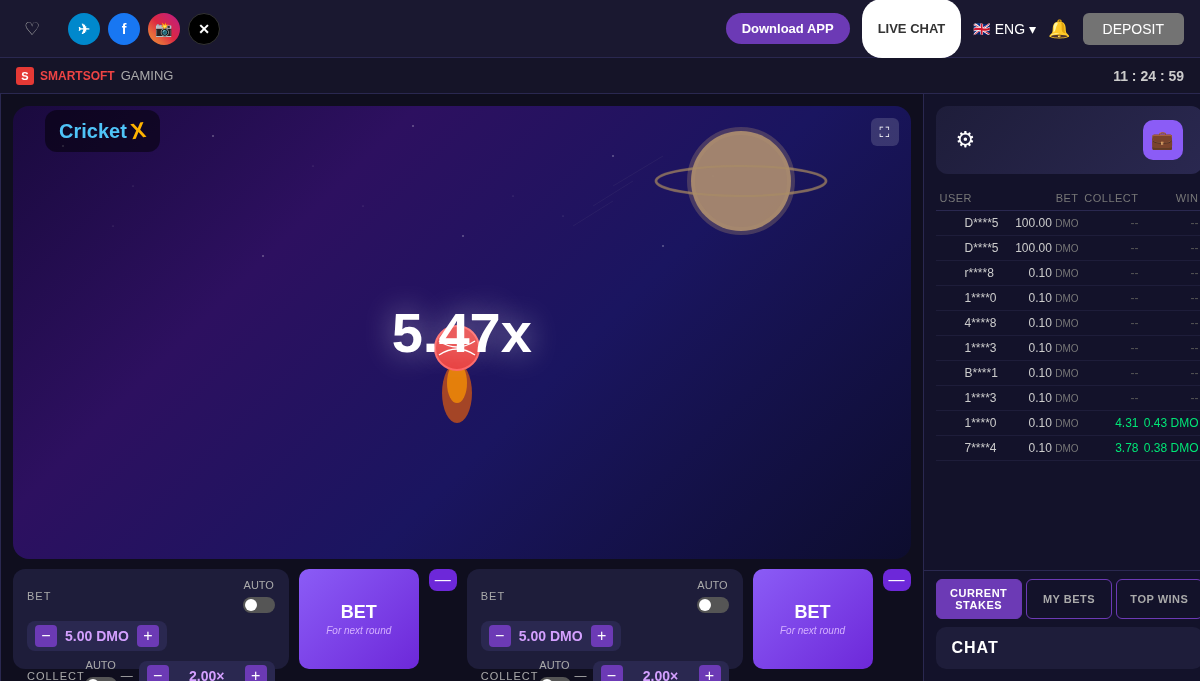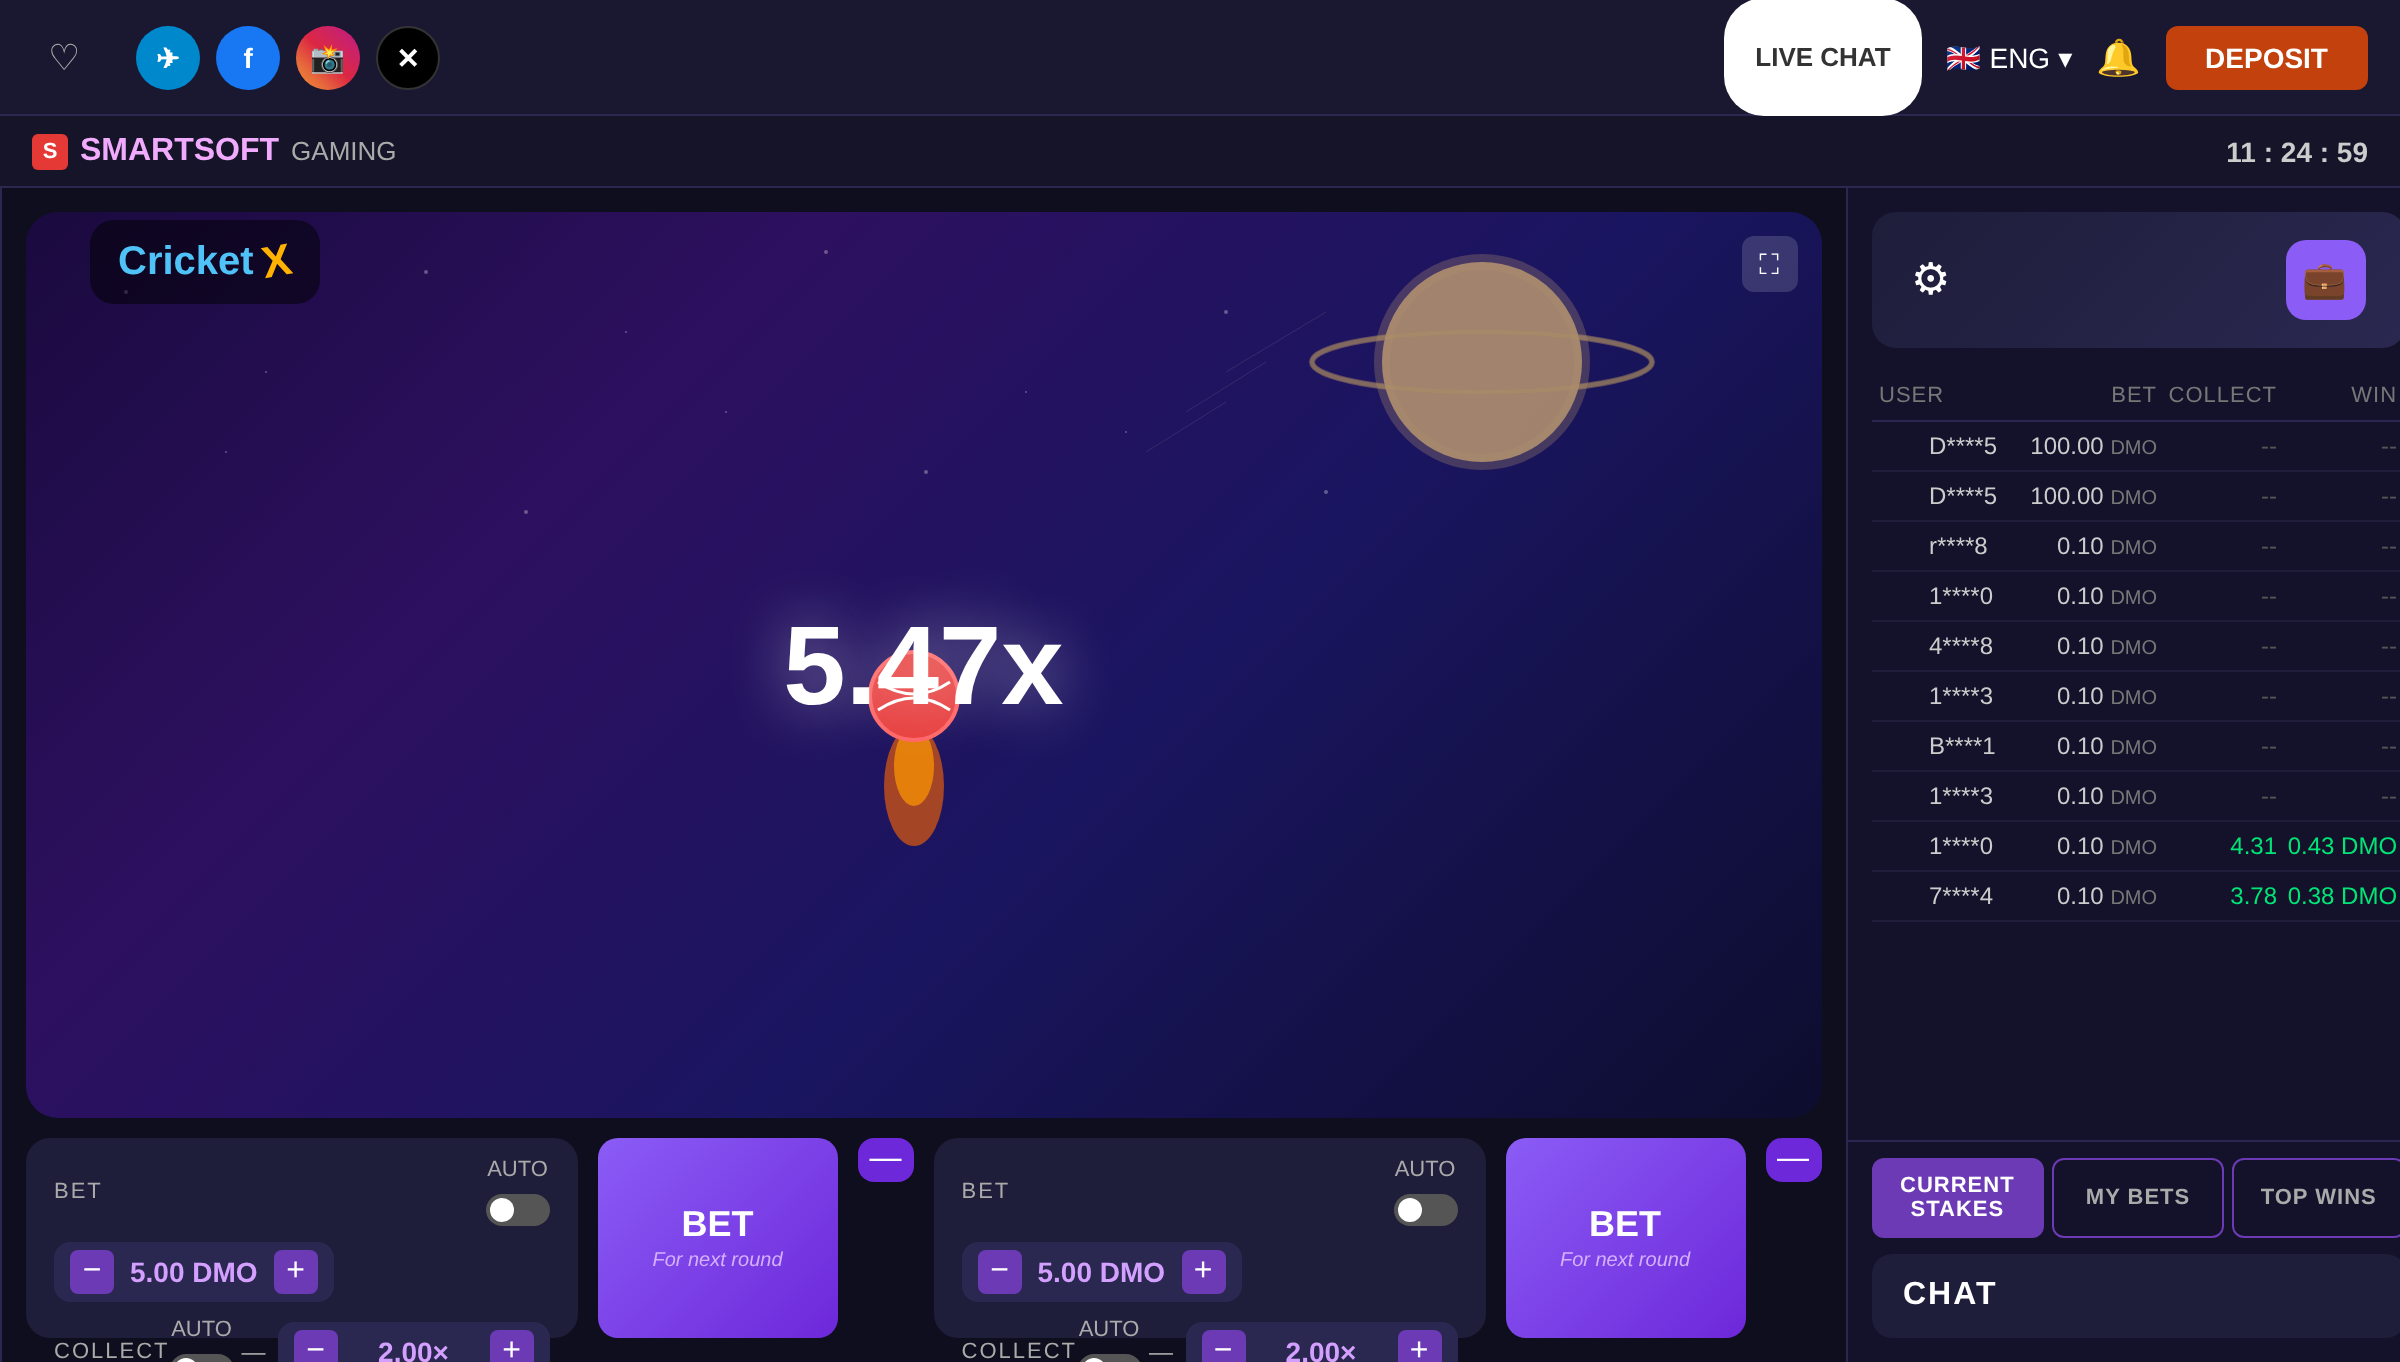--- a/index.html
+++ b/index.html
@@ -101,27 +101,27 @@
       cursor: pointer;
       font-size: 14px;
       color: #fff;
     }
     .bell-icon {
       font-size: 18px;
       cursor: pointer;
       color: #aaa;
     }
     .deposit-btn {
-      background: #c2410c;
+      background: #737373;
       border: none;
       border-radius: 6px;
       padding: 8px 20px;
       color: #fff;
       font-size: 14px;
-      font-weight: 700;
+      font-weight: 400;
       cursor: pointer;
       text-align: right;
     }
 
     
     .subheader {
       display: flex;
       align-items: center;
       justify-content: space-between;
       background: #151428;
@@ -142,22 +142,22 @@
       height: 18px;
       border-radius: 3px;
       display: flex;
       align-items: center;
       justify-content: center;
       font-size: 11px;
       font-weight: bold;
     }
     .smartsoft-gaming {
       font-weight: 700;
-      font-size: 16px;
-      color: #f0abfc;
+      font-size: 12px;
+      color: #ef4444;
     }
     .smartsoft-text {
       color: #aaa;
       font-size: 13px;
     }
     .timer {
       color: #ccc;
       font-size: 14px;
       font-weight: 700;
     }
@@ -524,20 +524,21 @@
 
   <div class="social-icons">
     <div class="social-btn telegram-btn">✈</div>
     <div class="social-btn facebook-btn">f</div>
     <div class="social-btn instagram-btn">📸</div>
     <div class="social-btn twitter-btn">✕</div>
   </div>
 
   <div class="spacer"></div>
 
+  <button class="download-btn">Download APP</button>
   <button class="live-chat-btn">LIVE CHAT</button>
   <div class="lang-selector">
     <span>🇬🇧</span>
     <span>ENG</span>
     <span>▾</span>
   </div>
   <span class="bell-icon">🔔</span>
   <button class="deposit-btn">DEPOSIT</button>
 </header>
 

